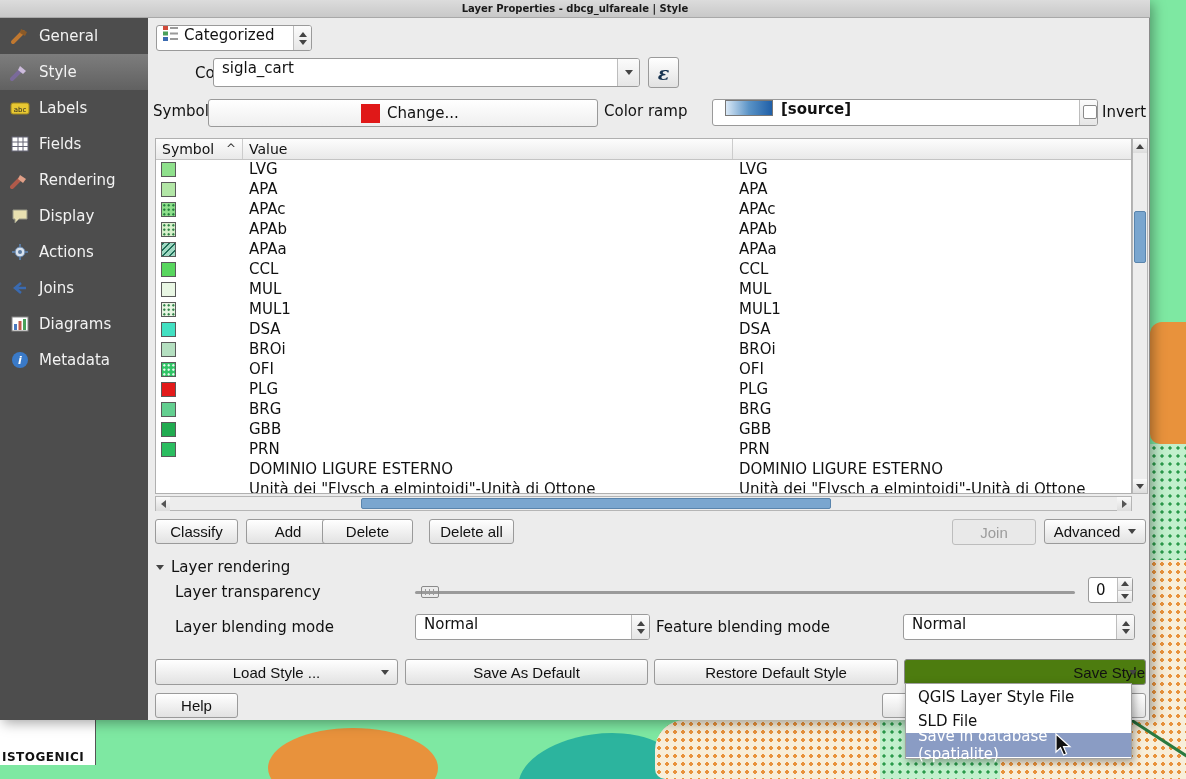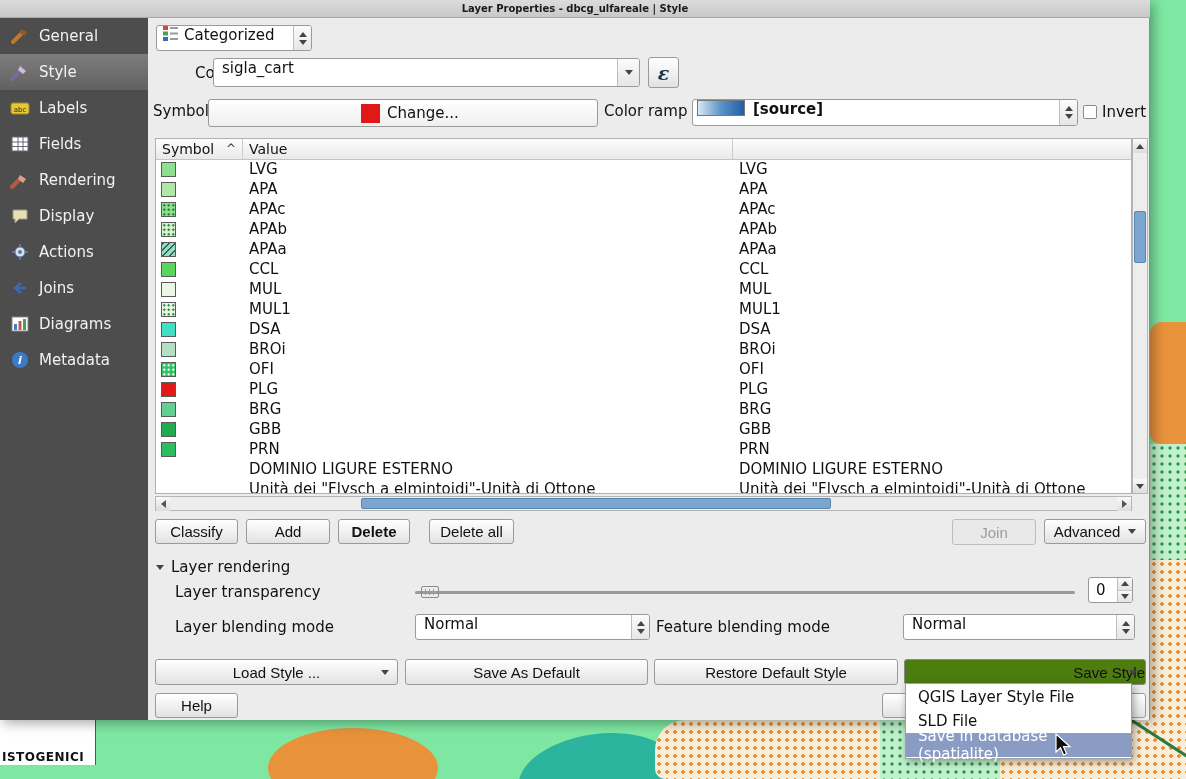--- a/index.html
+++ b/index.html
@@ -87,21 +87,21 @@
   .epsilon-btn { left:500px; top:39px; width:31px; height:31px; }
   .epsilon { font-family:"DejaVu Serif","Liberation Serif",serif; font-style:italic; font-weight:bold;
     font-size:19px; color:#16324f; }
 
   .symbol-label { left:5px; top:82px; }
   .symbol-change-btn { left:60px; top:81px; width:390px; height:28px;
     justify-content:flex-start; padding-left:152px; gap:7px; background:linear-gradient(#ffffff,#efefef); }
   .symbol-color-swatch { width:19px; height:19px; background:var(--symbol-red,#e01818); display:inline-block; }
 
   .colorramp-label { left:456px; top:82px; }
-  .colorramp-combo { left:544px; top:81px; width:386px; height:27px; gap:8px; padding-left:4px; }
+  .colorramp-combo { left:564px; top:81px; width:386px; height:27px; gap:8px; padding-left:12px; }
   .ramp-swatch { width:48px; height:16px; border:1px solid #777;
     background:linear-gradient(to right,#d9e8f6,#5a93c6,#1f5fa8); }
   .ramp-text { font-weight:bold; }
   .invert-wrap { position:absolute; left:935px; top:85px; display:flex; align-items:center; gap:5px; }
   .checkbox { width:14px; height:14px; background:#fff; border:1px solid #8a8a8a; border-radius:2px; }
 
   
   .class-table { position:absolute; left:7px; top:120px; width:977px; height:356px;
     border:1px solid #b0b0b0; background:#fff; overflow:hidden; }
   .thead { display:flex; height:21px; background:linear-gradient(#fdfdfd,#e9e9e9);
@@ -134,21 +134,21 @@
   .hscroll { position:absolute; left:7px; top:478px; width:977px; height:15px;
     background:#ededed; border:1px solid #b5b5b5; }
   .hscroll .sb-left { left:0; top:0; }
   .hscroll .sb-right { right:0; top:0; }
   .hthumb { position:absolute; left:205px; top:1px; width:470px; height:11px;
     background:var(--scrollbar-thumb,#7aa6cf); border:1px solid #5a85ad; border-radius:2px; }
 
   
   .btn-classify { left:7px; top:501px; width:83px; height:25px; }
   .btn-add { left:98px; top:501px; width:84px; height:25px; }
-  .btn-delete { left:190px; top:501px; width:72px; height:25px;font-weight:bold; }
+  .btn-delete { left:174px; top:501px; width:91px; height:25px; }
   .btn-deleteall { left:281px; top:501px; width:85px; height:25px; }
   .btn-join { left:804px; top:501px; width:84px; height:26px; }
   .btn-advanced { left:896px; top:501px; width:102px; height:25px; gap:8px; }
 
   
   .lr-header { position:absolute; left:8px; top:540px; display:flex; align-items:center; gap:7px; }
   .lt-label { left:27px; top:563px; }
   .slider { position:absolute; left:267px; top:566px; width:660px; height:16px; }
   .slider-track { position:absolute; left:0; top:7px; width:100%; height:3px; background:#9a9a9a;
     border-radius:2px; }

